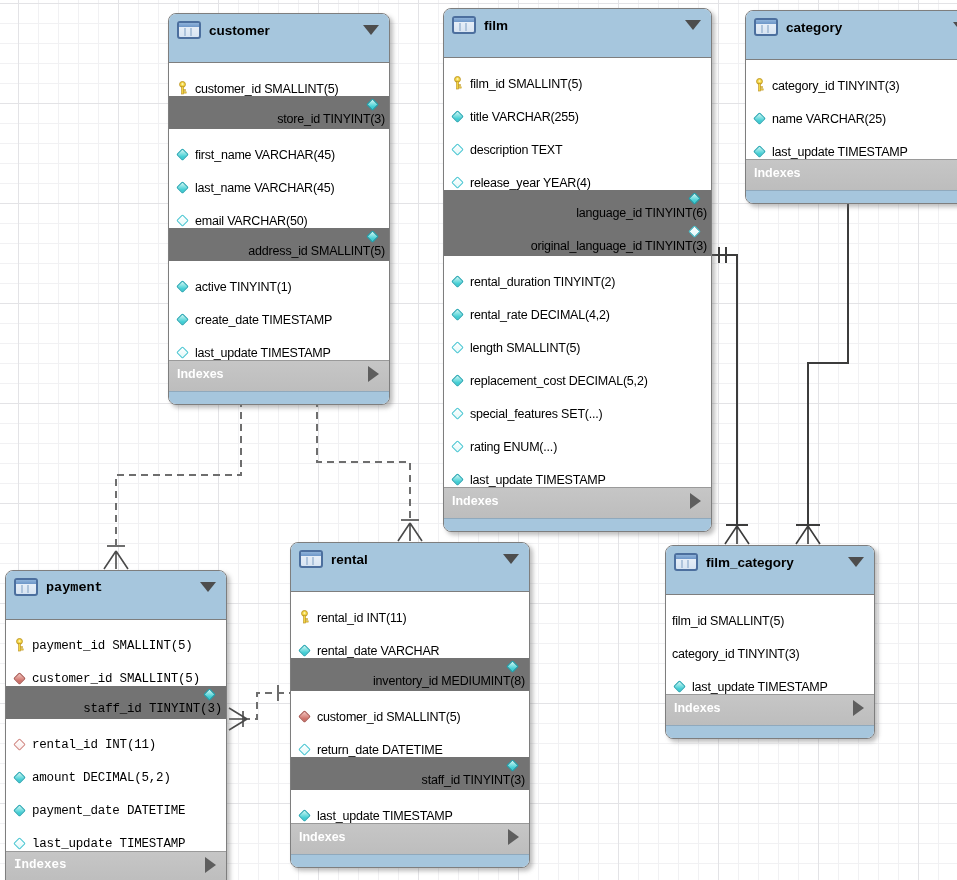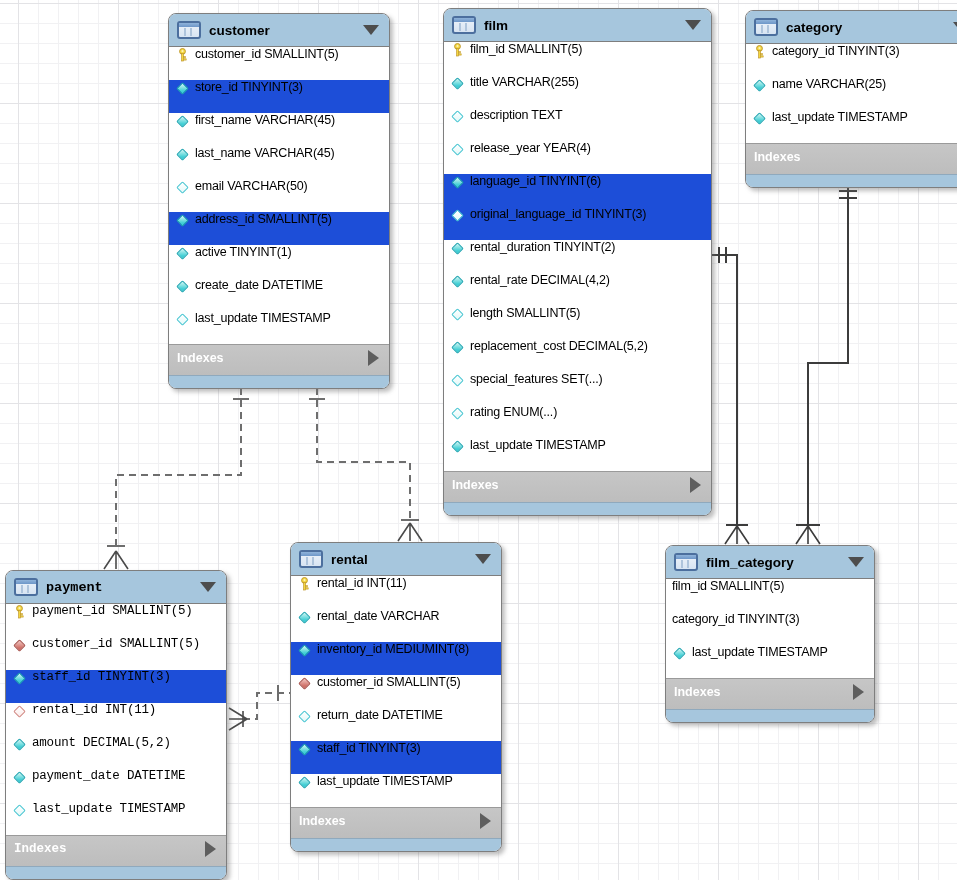--- a/index.html
+++ b/index.html
@@ -18,21 +18,21 @@
   #rels{position:absolute;left:0;top:0;z-index:1;}
   .table{
     position:absolute;z-index:2;box-sizing:border-box;
     border:1px solid #7E7E7E;border-radius:8px;
     background:#FFFFFF;
     box-shadow:3px 3px 4px rgba(110,110,110,0.45);
   }
   .thead{
     height:32px;display:flex;align-items:center;gap:8px;
     background:#A6C6DD;border-bottom:1px solid #7E7E7E;
-    border-radius:7px 7px 0 0;padding:0 10px 0 8px;
+    border-radius:7px 7px 0 0;padding:0 10px 16px 8px;
   }
   .ttitle{font-weight:bold;font-size:13.5px;color:#000;flex:0 0 auto;}
   .hspacer{flex:1 1 auto;}
   .collapse{
     width:0;height:0;border-left:8px solid transparent;border-right:8px solid transparent;
     border-top:10px solid #4D4D4D;flex:0 0 auto;
   }
   .tbl-icon{
     position:relative;width:24px;height:18px;flex:0 0 auto;box-sizing:border-box;
     border:2px solid #4C6F9E;border-radius:3px;
@@ -40,22 +40,22 @@
   }
   .tbl-icon::before{
     content:"";position:absolute;left:0;right:0;top:0;height:4px;
     background:linear-gradient(#8FB3DA,#6D96C8);
   }
   .tbl-icon::after{
     content:"";position:absolute;top:5px;bottom:1px;left:5px;width:2px;
     background:#AEC4DC;box-shadow:6px 0 0 #AEC4DC;
   }
   .tbody{background:#fff;}
-  .row{height:33px;display:flex;align-items:flex-start;padding:0 4px 0 5px;}
-  .row.hl{background:#1d4ed8;}
+  .row{height:33px;display:flex;align-items:flex-end;padding:0 4px 0 5px;}
+  .row.hl{background:#737373;flex-direction:column;}
   .cicon{width:17px;height:16px;display:flex;align-items:center;justify-content:center;flex:0 0 auto;margin-right:4px;}
   .rowtext{font-size:12.5px;color:#000;white-space:nowrap;letter-spacing:-0.2px;}
   .row.noicon .rowtext{margin-left:1px;}
   .dm{width:9px;height:9px;transform:rotate(45deg);border-radius:1.5px;box-sizing:border-box;}
   .dm.column-not-null{background:linear-gradient(135deg,#D6F8F4 0%,#3FCED4 75%);border:1px solid #1FA4B0;}
   .dm.column-nullable{background:linear-gradient(135deg,#FFFFFF 0%,#E8FAFA 80%);border:1.5px solid #4AC6D2;}
   .dm.foreign-key{background:linear-gradient(135deg,#F4CBC6 0%,#CF7068 75%);border:1px solid #A6524C;}
   .dm.foreign-key-nullable{background:linear-gradient(135deg,#FFFFFF 0%,#FBEFEE 80%);border:1.5px solid #D28A84;}
   .tfoot{
     height:26px;display:flex;align-items:center;
@@ -67,21 +67,21 @@
   .expand{
     width:0;height:0;border-top:8px solid transparent;border-bottom:8px solid transparent;
     border-left:11px solid #5E5E5E;flex:0 0 auto;
   }
   .tstrip{height:12px;background:#A6C6DD;border-top:1px solid #8FA9BD;border-radius:0 0 7px 7px;}
   
   #t-customer{left:168px;top:13px;width:222px;}
   #t-film{left:443px;top:8px;width:269px;}
   #t-category{left:745px;top:10px;width:235px;}
   #t-payment{left:5px;top:570px;width:222px;font-family:Liberation Mono, monospace;}
-  #t-rental{left:290px;top:542px;width:212px;}
+  #t-rental{left:290px;top:542px;width:240px;}
   #t-film_category{left:665px;top:545px;width:210px;}
 </style>
 </head>
 <body>
 
 <div id="canvas">
 
   <svg id="rels" width="957" height="880" viewBox="0 0 957 880">
 
     <g>
@@ -168,21 +168,21 @@
         <div class="row">
           <span class="cicon">
             <i class="dm column-not-null"></i>
           </span>
           <span class="rowtext">active TINYINT(1)</span>
         </div>
         <div class="row">
           <span class="cicon">
             <i class="dm column-not-null"></i>
           </span>
-          <span class="rowtext">create_date DATETIME</span>
+          <span class="rowtext">create_date TIMESTAMP</span>
         </div>
         <div class="row">
           <span class="cicon">
             <i class="dm column-nullable"></i>
           </span>
           <span class="rowtext">last_update TIMESTAMP</span>
         </div>
       </div>
     <div class="tfoot">
       <span class="flabel">Indexes</span>

